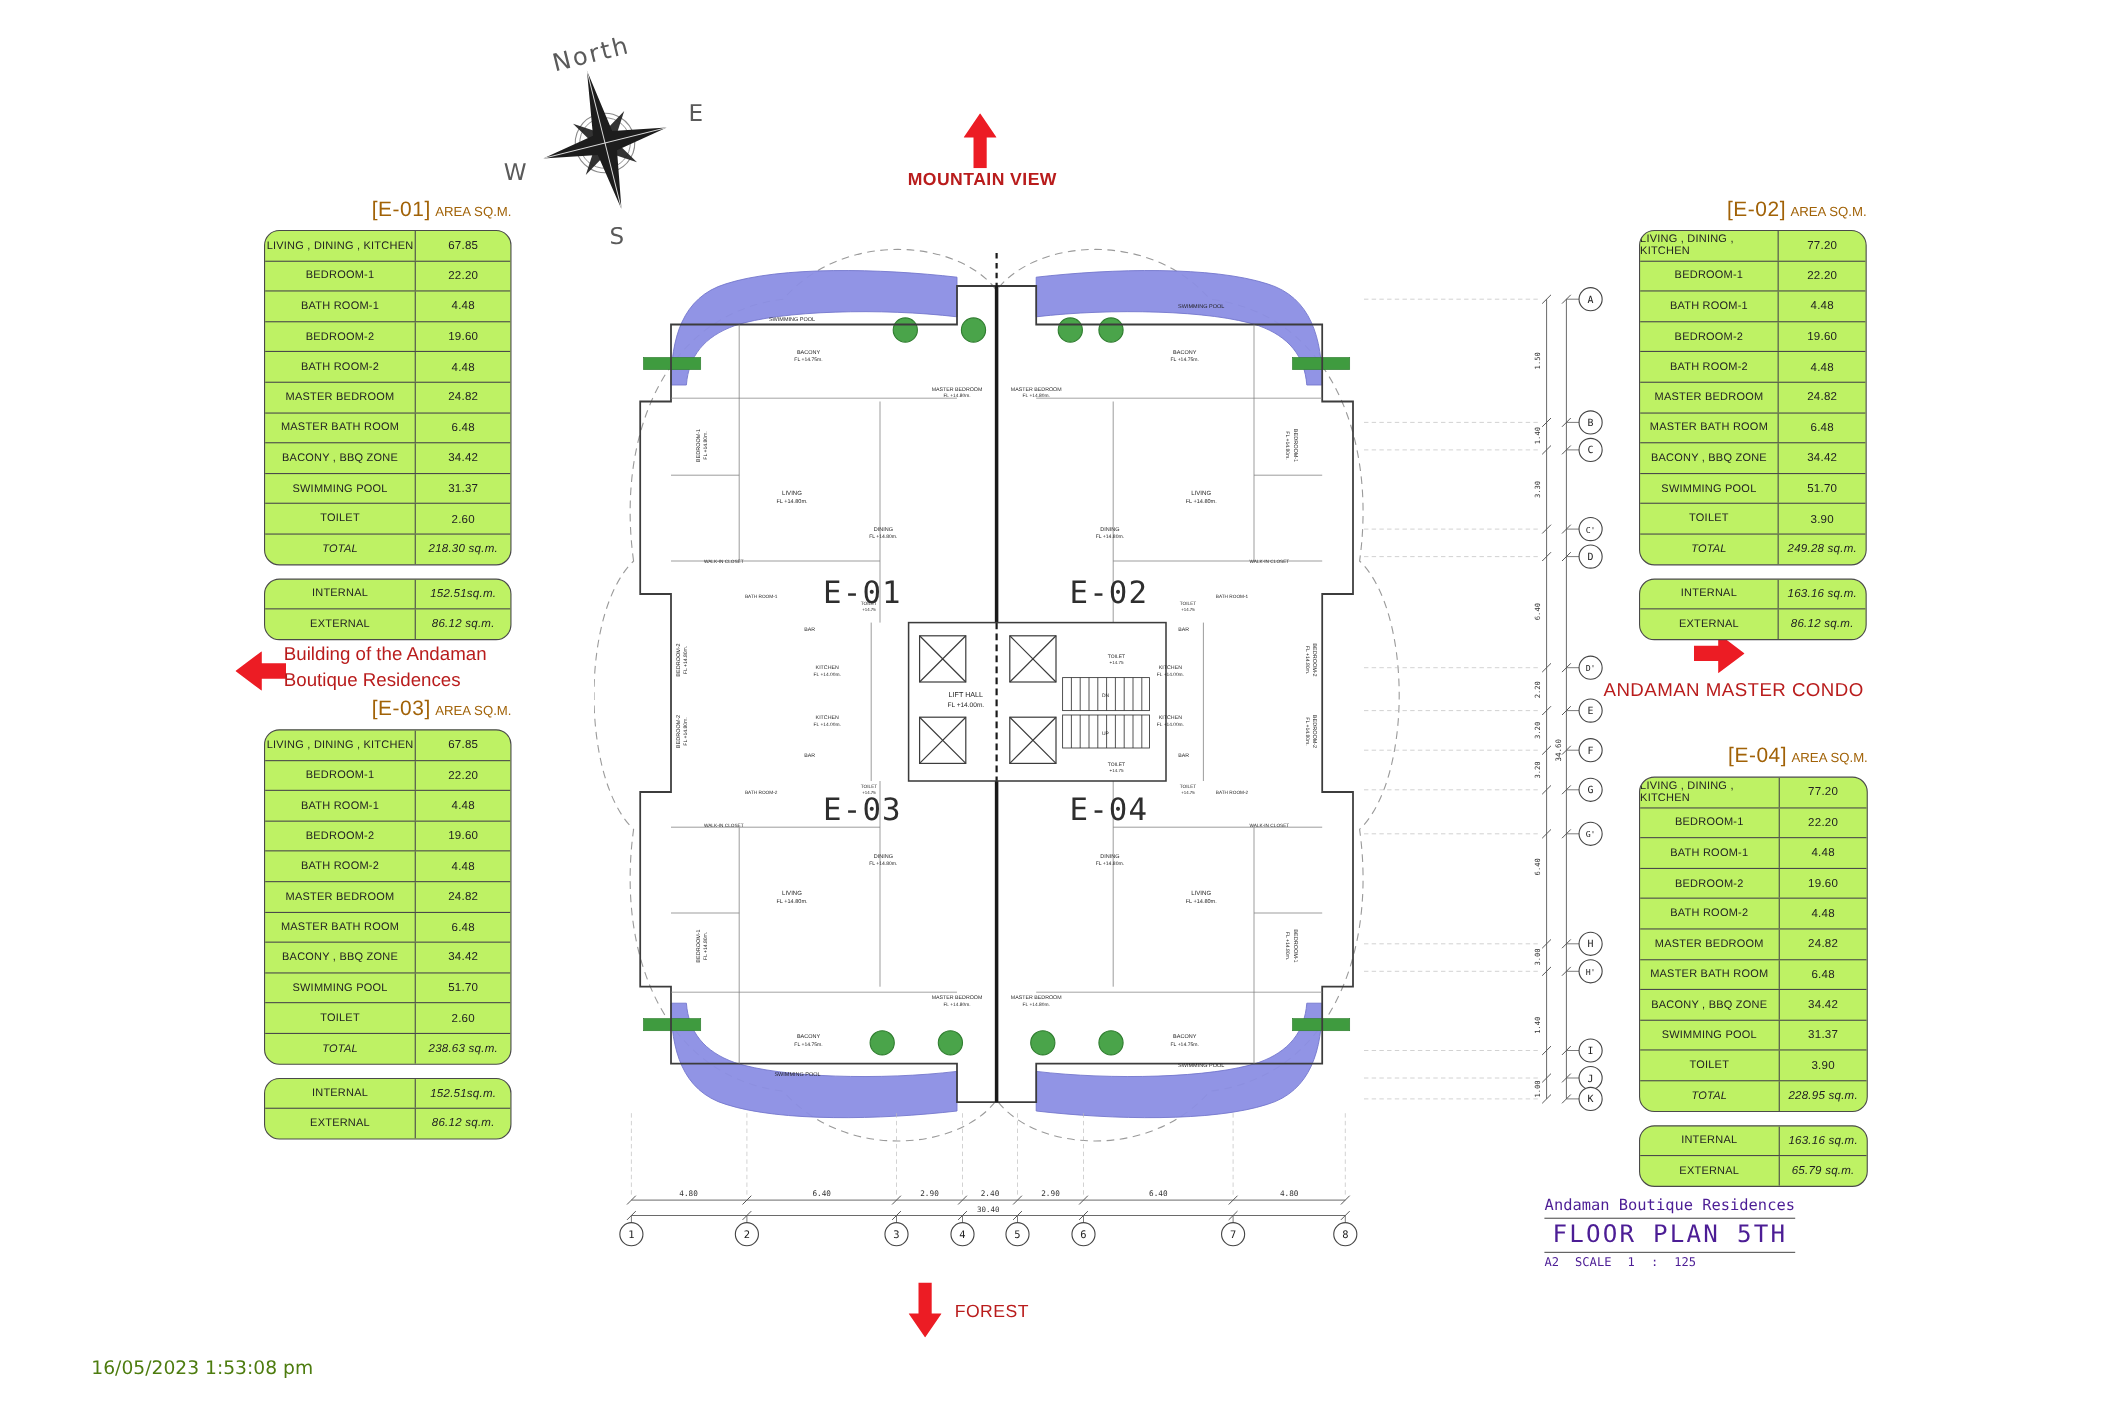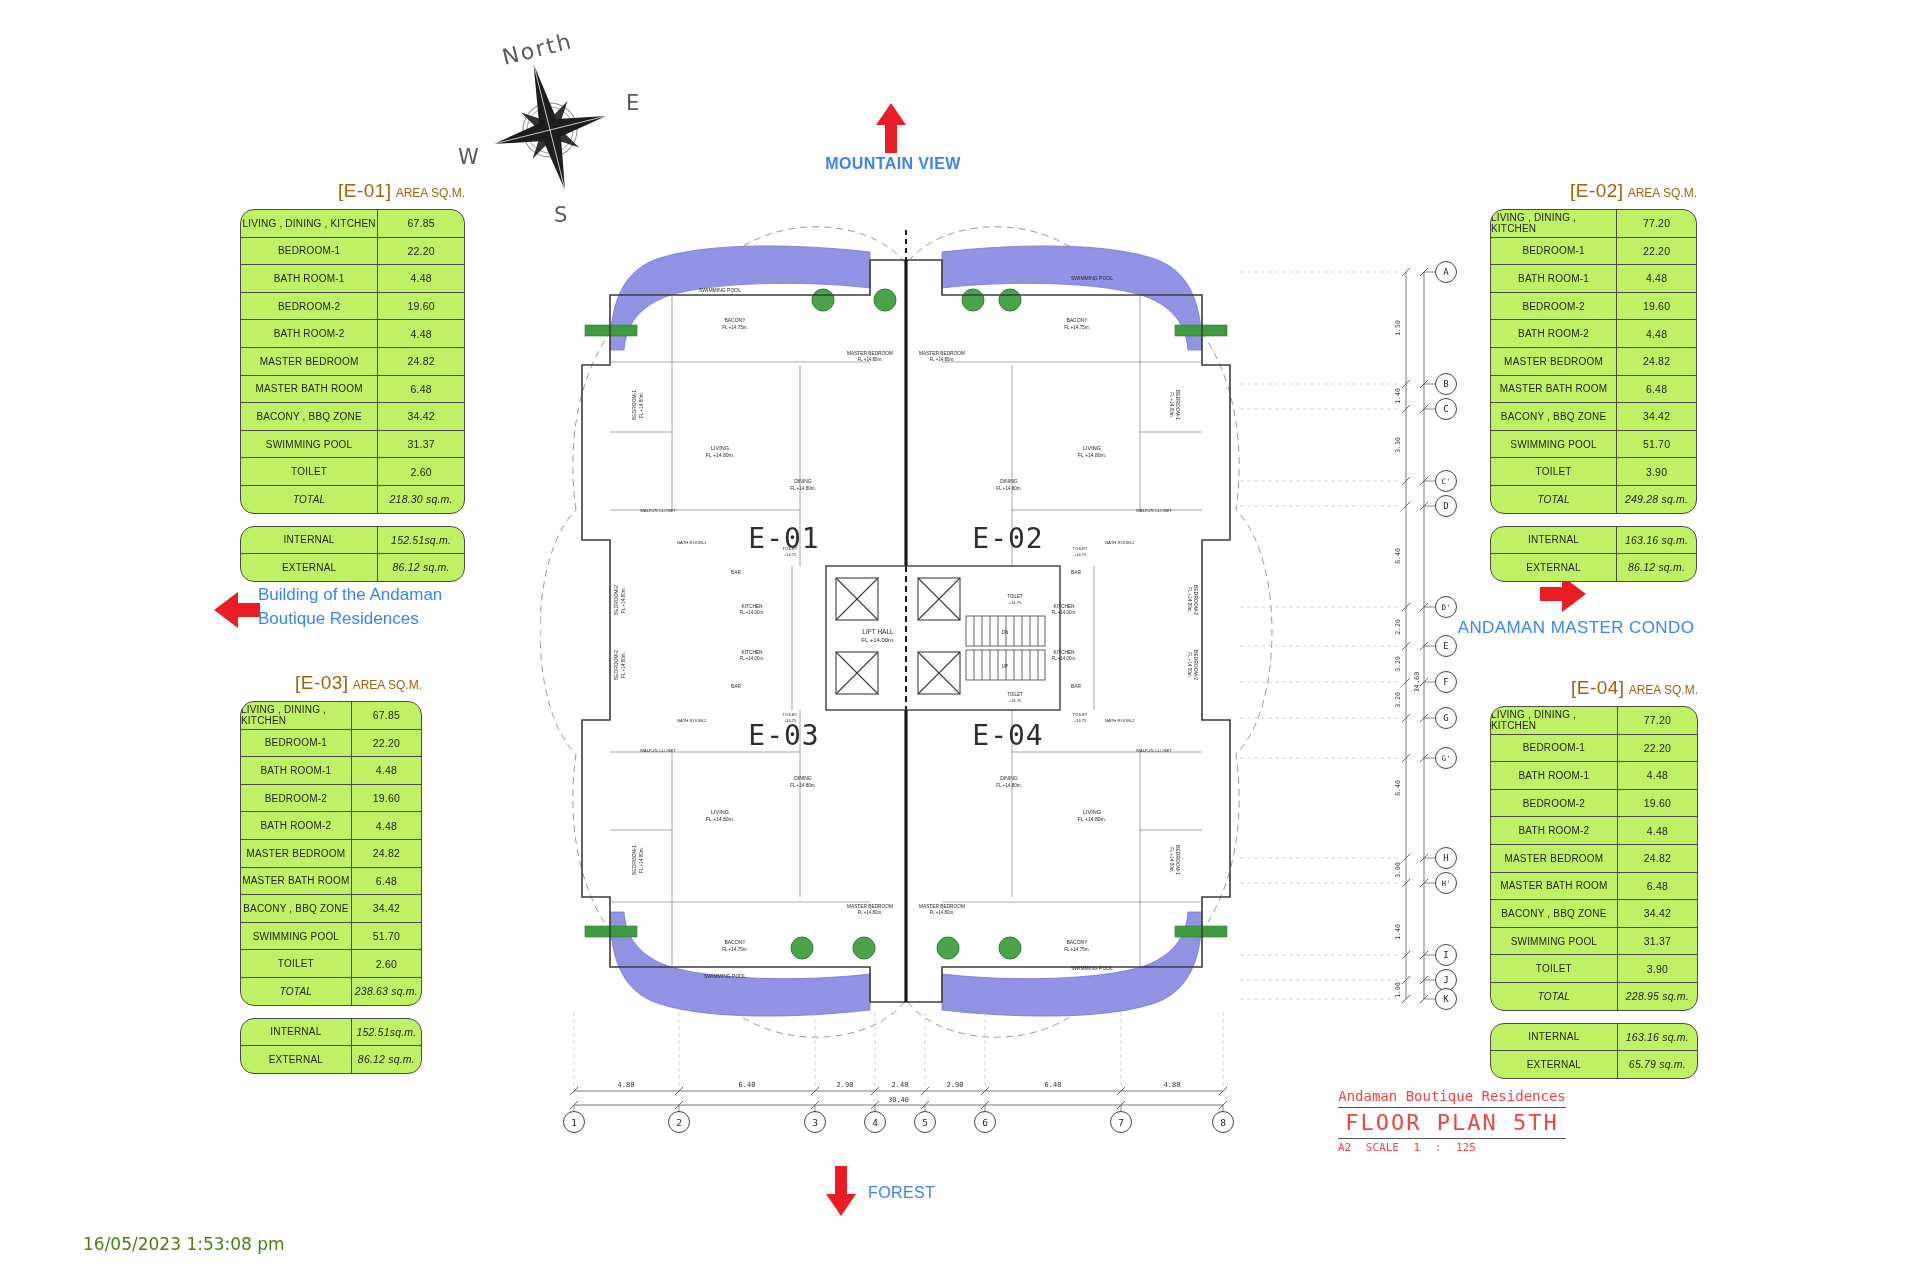--- a/index.html
+++ b/index.html
@@ -15,37 +15,37 @@
   .tbox.extra{margin-top:12px}
   .trow{display:grid;grid-template-columns:1.6fr 1fr;height:26.6px}
   .trow + .trow{border-top:1.3px solid #4a4a4a}
   .tcell{display:flex;align-items:center;justify-content:center;font-size:10px;letter-spacing:.2px;color:#222}
   .tlabel{border-right:1.3px solid #4a4a4a}
   .tvalue{font-size:10.5px}
   .trow.em .tcell{font-style:italic}
   .trow.vi .tvalue{font-style:italic}
   #p-e01{left:240px;top:180px;width:225px}
   #p-e02{left:1490px;top:180px;width:207px}
-  #p-e03{left:240px;top:672px;width:182px}
+  #p-e03{left:240px;top:634px;width:225px}
   #p-e04{left:1490px;top:677px;width:208px}
   
-  .red-text{color:#3b82f6}
+  .red-text{color:#b91c1c}
   #note-building{left:258px;top:583px;font-size:17px;line-height:24px}
   #riviera{left:1448px;top:618px;width:256px;text-align:center;font-size:17px;letter-spacing:.4px}
   #mountain{left:808px;top:155px;width:170px;text-align:center;font-size:16px;font-weight:600;letter-spacing:.4px}
   #forest{left:868px;top:1184px;font-size:16px;font-weight:400;letter-spacing:.4px}
   .arr{position:absolute}
   .arr svg{display:block}
   #arrow-up{left:876px;top:103px}
   #arrow-down{left:826px;top:1166px}
   #arrow-left{left:214px;top:592px}
   #arrow-right{left:1540px;top:576px}
   
   #timestamp{left:83px;top:1234px;font-size:17px;color:#4d7c0f;font-family:"DejaVu Sans",sans-serif}
-  #titleblock{left:1338px;top:1088px;width:228px;font-family:"DejaVu Sans Mono",monospace;color:#ef4444}
+  #titleblock{left:1404px;top:1088px;width:228px;font-family:"DejaVu Sans Mono",monospace;color:#4c1d95}
   #titleblock .proj{font-size:14px;text-align:center;padding-bottom:3px}
   #titleblock .rule{border-top:1.6px solid #555}
   #titleblock .sheet{font-size:22px;text-align:center;letter-spacing:2px;padding:2px 0 3px}
   #titleblock .scale{font-size:11px;padding:2px 10px 0 0;word-spacing:8px}
   #compass{left:450px;top:22px}
   #plan-svg{left:540px;top:200px}
 </style>
 </head>
 <body>
 

